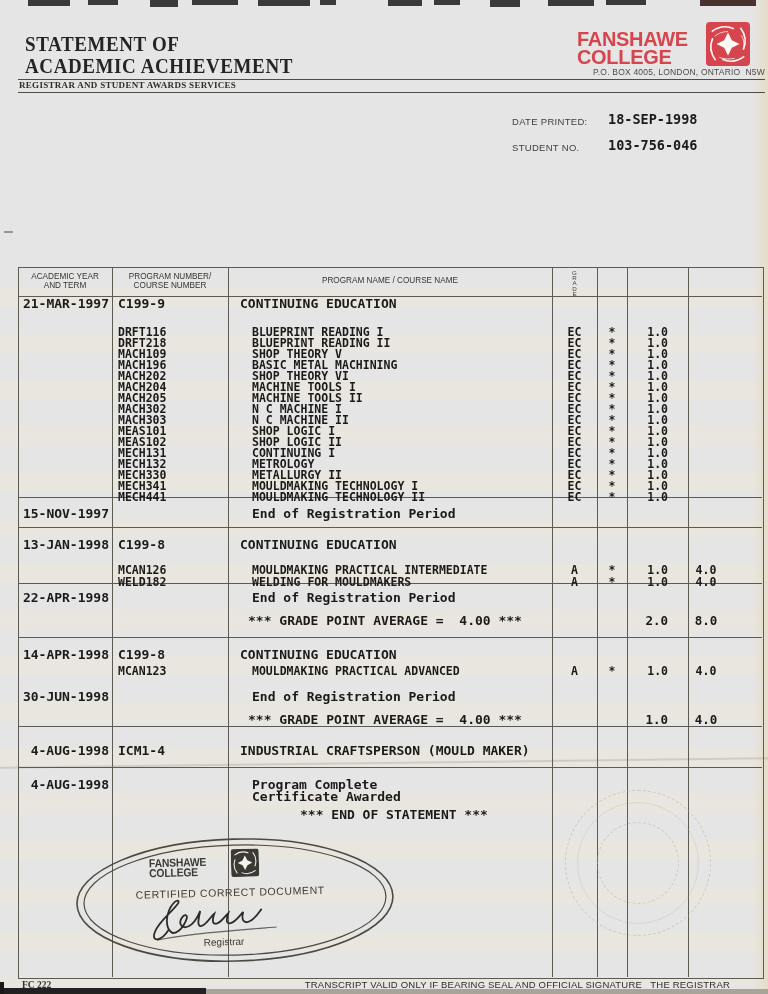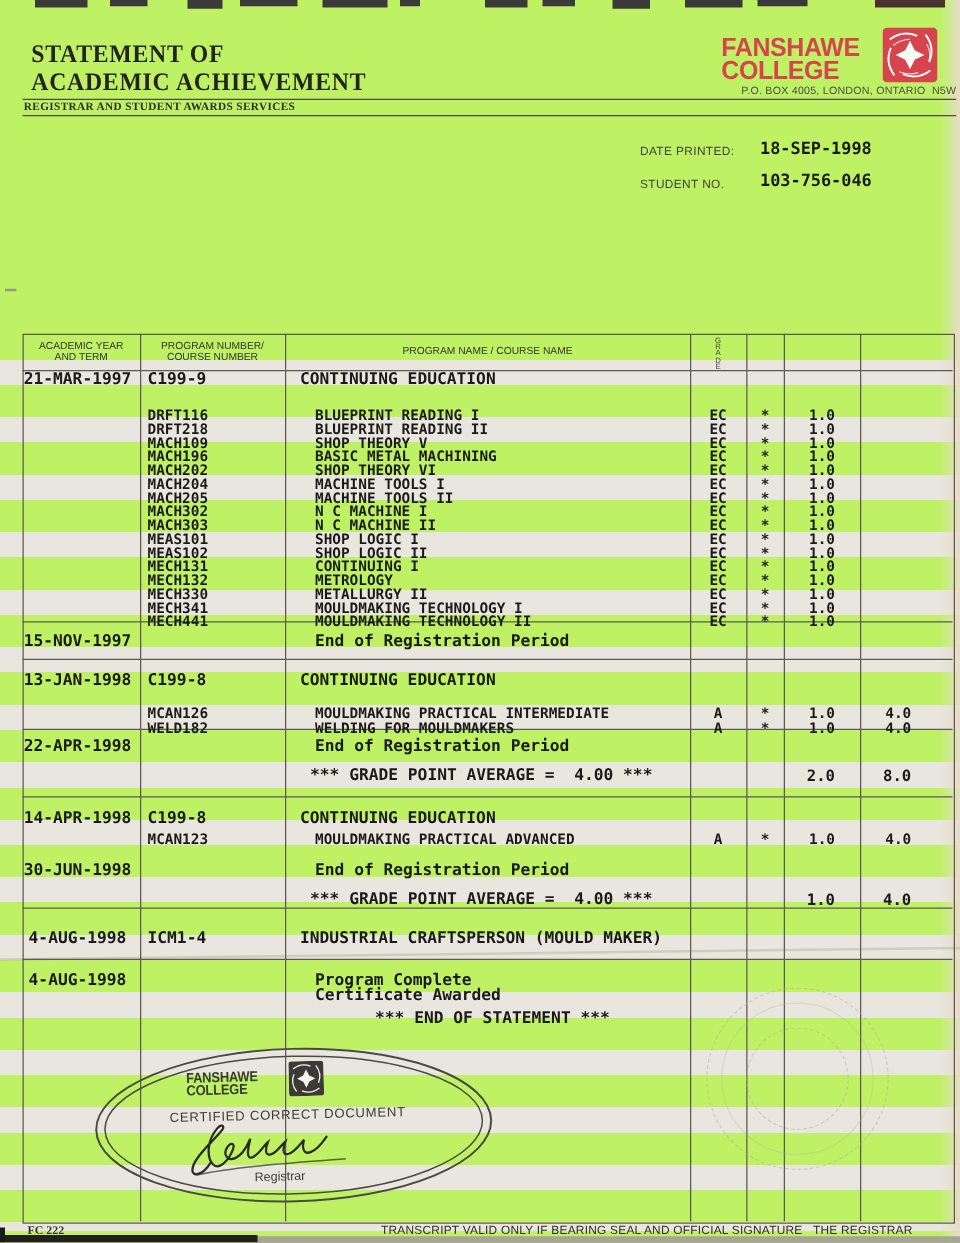--- a/index.html
+++ b/index.html
@@ -1,16 +1,16 @@
 <!DOCTYPE html>
 <html><head>
 <meta charset="utf-8">
 <style>
   html,body{margin:0;padding:0;background:#888;}
-  .page{position:relative;width:768px;height:994px;background:#bef264;overflow:hidden;
+  .page{position:relative;width:768px;height:994px;background:#e5e5e5;overflow:hidden;
         font-family:"Liberation Sans",sans-serif;color:#1e1d1b;}
   .abs{position:absolute;}
   
   .stripes{left:0;top:288px;width:768px;height:697px;
     background:repeating-linear-gradient(180deg,#e9e6df 0px,#e9e6df 20px,rgba(0,0,0,0) 20px,rgba(0,0,0,0) 46px);}
   .edgeband{right:0;top:0;width:16px;height:994px;background:linear-gradient(90deg,rgba(232,226,210,0),#e6ddc8);}
   .crease{left:0;top:762px;width:768px;height:2px;background:rgba(150,145,135,.30);transform:rotate(-0.7deg);}
   
   .mark{top:0;background:#3a3a38;}
   
@@ -27,33 +27,33 @@
   .metalabel{font-size:9.5px;color:#3f3e3c;letter-spacing:.3px;}
   .metaval{font-size:13.5px;white-space:pre;}
   
   .tframe{left:18px;top:267px;width:744px;height:710px;border:1px solid #5d5a52;}
   .vline{top:267px;height:710px;width:1px;background:#5d5a52;}
   .hline{left:18px;width:744px;height:1px;background:#5d5a52;}
   .thead{font-size:8.2px;line-height:9px;color:#35342f;text-align:center;}
   .gradevert{left:552px;top:270px;width:45px;text-align:center;font-size:6.2px;line-height:5.2px;color:#45443f;}
   .row{position:absolute;left:0;width:768px;height:0;overflow:visible;}
   .cell{position:absolute;white-space:pre;font-family:"DejaVu Sans Mono",monospace;font-weight:bold;color:#1b1a18;}
-  .cell.date{left:16px;width:92px;text-align:center;font-size:13px;}
+  .cell.date{left:0;width:92px;text-align:right;font-size:13px;padding-left:17px;}
   .cell.code{left:118px;font-size:13px;}
   .row.course .cell.code{font-size:11.5px;}
   .cell.name{left:240px;font-size:13px;}
   .row.course .cell.name{left:252px;font-size:11.5px;}
   .row.note .cell.name{left:252px;}
   .row.gpa .cell.name{left:248px;}
   .row.end .cell.name{left:300px;}
   .cell.name2{left:252px;top:12px;font-size:13px;}
   .cell.grade{left:552px;width:45px;text-align:center;font-size:11.5px;}
   .cell.star{left:597px;width:30px;text-align:center;font-size:11.5px;}
   .cell.credit{left:627px;width:41px;text-align:right;font-size:11.5px;}
-  .cell.points{left:683px;width:46px;text-align:right;font-size:11.5px;}
+  .cell.points{left:683px;width:46px;text-align:center;font-size:11.5px;}
   .row.gpa .cell.credit,.row.gpa .cell.points{font-size:12.5px;}
   
   .stamp{left:68px;top:836px;width:340px;height:132px;transform:rotate(-1.5deg);}
   .stampcollege{left:82px;top:20px;font-weight:bold;font-size:11.5px;line-height:10px;color:#3a3a34;
                 letter-spacing:-.2px;transform:scaleX(.9);transform-origin:top left;}
   .certified{left:40px;top:50px;width:245px;text-align:center;font-size:10.5px;letter-spacing:.6px;color:#3c3b35;}
   .registrar{left:90px;top:100px;width:130px;text-align:center;font-size:10px;color:#3c3b35;}
   
   .seal{left:563px;top:788px;width:150px;height:150px;opacity:.5;}
   .sealring{position:absolute;border-radius:50%;border:1.5px dashed #b6ac90;}

